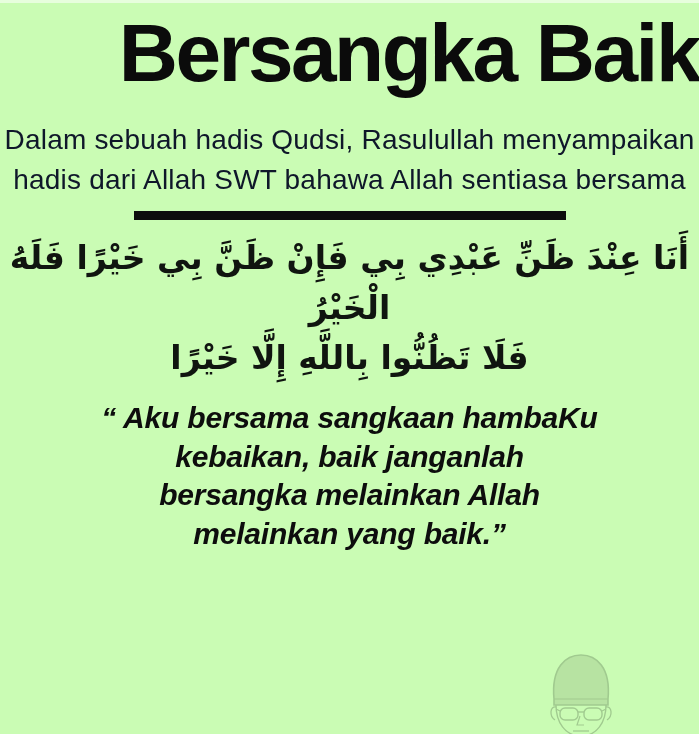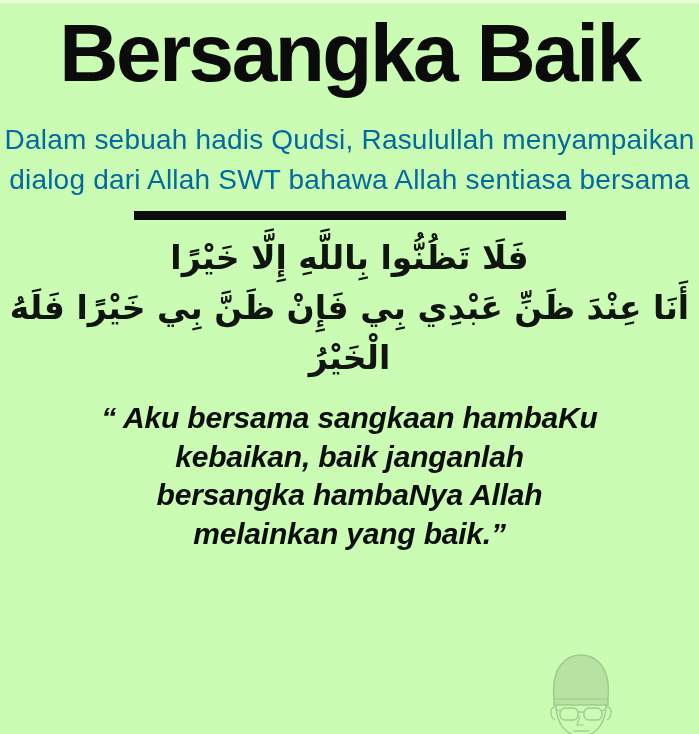--- a/index.html
+++ b/index.html
@@ -21,28 +21,28 @@
   }
   .title {
     margin: 0;
     padding-top: 6px;
     font-size: 82px;
     font-weight: 900;
     letter-spacing: -2.5px;
     line-height: 94px;
     color: #0b0b0b;
   }
-  .title .title-line { display: block; }
+  .title .title-line { display: block; text-align: right; }
   .intro {
     margin: 20px 0 0 0;
     font-size: 28px;
     font-weight: 400;
     line-height: 40px;
     letter-spacing: 0.2px;
-    color: #0369a1;
+    color: #0f172a;
   }
   .intro span { display: block; }
   .divider {
     width: 432px;
     height: 9px;
     background: #0d0d0d;
     margin: 11px auto 0 auto;
   }
   .arabic {
     margin-top: 13px;
@@ -77,34 +77,34 @@
 
 <div class="poster">
   <div class="top-edge"></div>
 
   <h1 class="title">
     <span class="title-line">Bersangka Baik</span>
   </h1>
 
   <p class="intro">
     <span>Dalam sebuah hadis Qudsi, Rasulullah menyampaikan</span>
-    <span>dialog dari Allah SWT bahawa Allah sentiasa bersama</span>
+    <span>hadis dari Allah SWT bahawa Allah sentiasa bersama</span>
   </p>
 
   <div class="divider"></div>
 
   <div class="arabic" dir="rtl" lang="ar">
+    <span>أَنَا عِنْدَ ظَنِّ عَبْدِي بِي فَإِنْ ظَنَّ بِي خَيْرًا فَلَهُ الْخَيْرُ</span>
     <span>فَلَا تَظُنُّوا بِاللَّهِ إِلَّا خَيْرًا</span>
-    <span>أَنَا عِنْدَ ظَنِّ عَبْدِي بِي فَإِنْ ظَنَّ بِي خَيْرًا فَلَهُ الْخَيْرُ</span>
   </div>
 
   <blockquote class="quote">
     <span>“  Aku bersama sangkaan hambaKu</span>
     <span>kebaikan, baik janganlah</span>
-    <span>bersangka hambaNya Allah</span>
+    <span>bersangka melainkan Allah</span>
     <span>melainkan yang baik.”</span>
   </blockquote>
 
   <svg class="watermark" viewBox="0 0 88 84" aria-hidden="true">
 
     <path d="M17 49 C14 17 29 5 44 5 C59 5 74 17 71 49 L71 55 L17 55 Z" fill="#aed699" stroke="#8bb07c" stroke-width="1.6"></path>
     <path d="M17 49 L71 49" fill="none" stroke="#8bb07c" stroke-width="1.2"></path>
 
     <path d="M19 55 C19 72 28 86 44 86 C60 86 69 72 69 55" fill="none" stroke="#8bb07c" stroke-width="1.4"></path>
 

